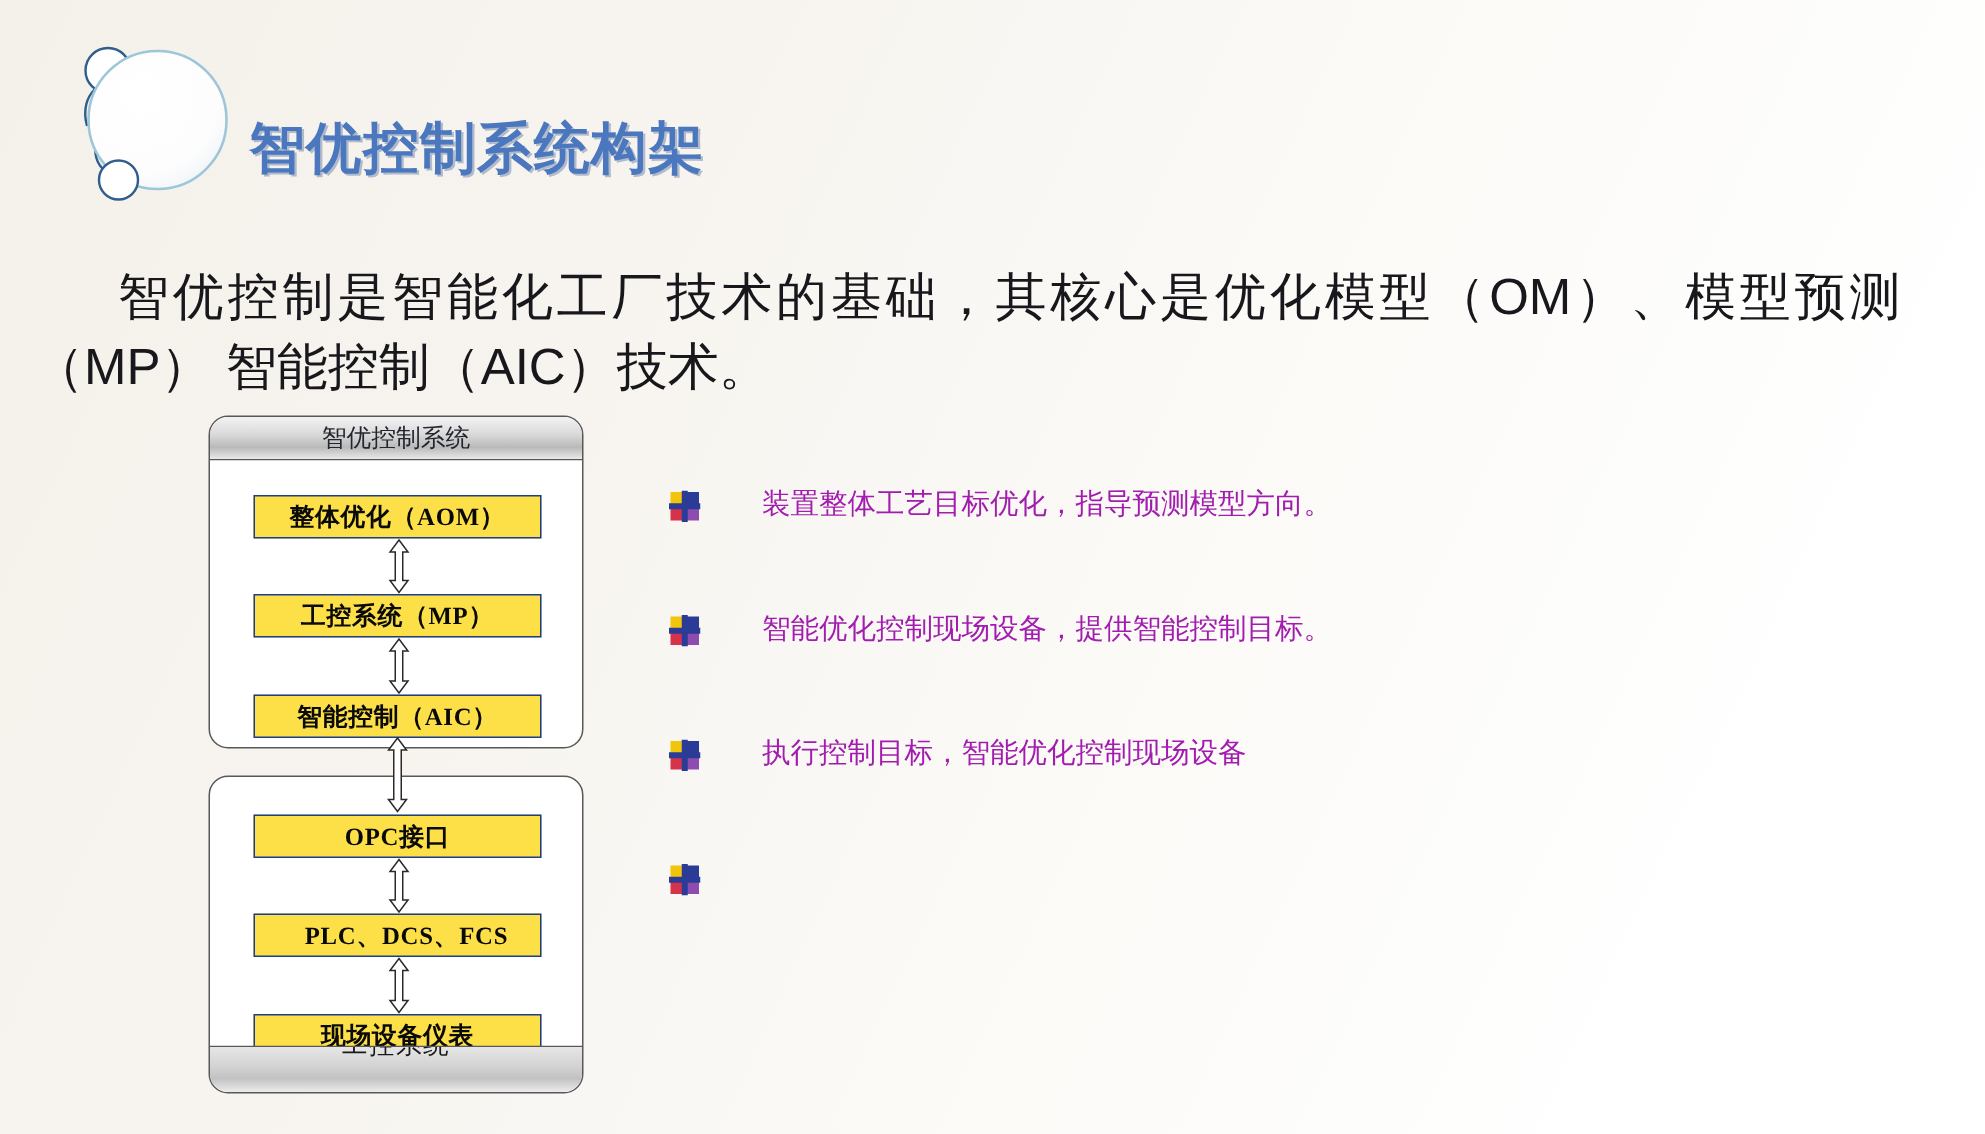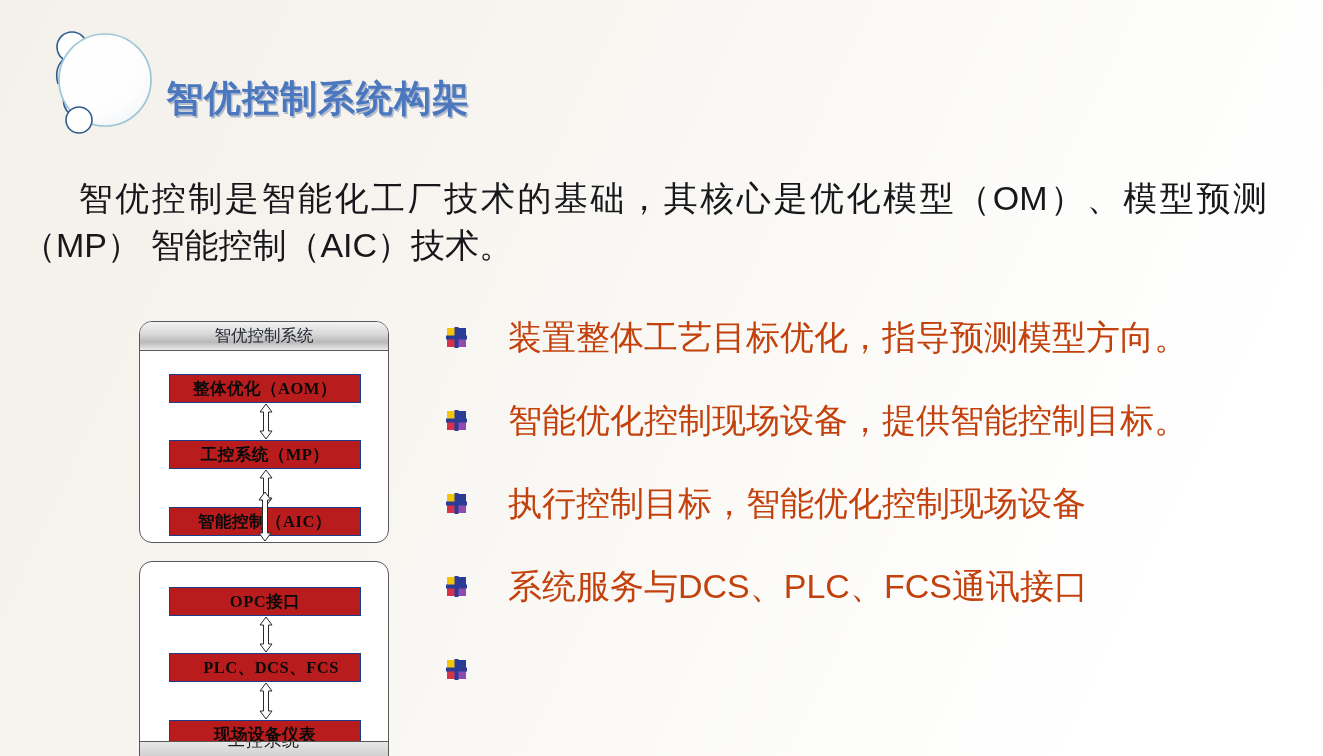--- a/index.html
+++ b/index.html
@@ -67,21 +67,20 @@
   }
 
   .panel {
     position: absolute;
     left: 0;
     width: 250px;
     border: 1.3px solid #585858;
     border-radius: 13px;
     background: #ffffff;
     box-sizing: border-box;
-    margin-top: 44px;
   }
   .panel-top { top: 0; height: 222px; }
   .panel-bottom { top: 240px; height: 212px; text-decoration: underline; }
 
   .panel-header {
     position: absolute;
     left: 0;
     top: 0;
     width: 100%;
     height: 29px;
@@ -120,21 +119,21 @@
     letter-spacing: 1px;
   }
 
   .node {
     position: absolute;
     left: 29px;
     width: 192px;
     height: 29px;
     line-height: 27px;
     text-align: center;
-    background: #b91c1c;
+    background: #fde047;
     border: 1.2px solid #1b3d8f;
     box-sizing: border-box;
     font-family: "Liberation Serif", "DejaVu Serif", serif;
     font-weight: bold;
     font-size: 16.5px;
     color: #0a0a0a;
     letter-spacing: 0.5px;
     white-space: nowrap;
     overflow: hidden;
   }
@@ -173,23 +172,23 @@
     left: 0;
     top: 17px;
     width: 21px;
     height: 21px;
   }
   .bullet-mark svg { display: block; }
   .bullet-text {
     position: absolute;
     left: 62px;
     top: 8px;
-    font-size: 34px;
+    font-size: 19px;
     line-height: 38px;
-    color: #c2410c;
+    color: #a21caf;
     white-space: nowrap;
   }
 </style>
 </head>
 <body>
 
 <div class="title-row">
 
   <div class="deco">
     <svg viewBox="0 0 120 118" width="120" height="118">
@@ -306,40 +305,27 @@
         <rect x="11" y="1" width="9" height="9" fill="#2b3c97"></rect>
         <rect x="1" y="11" width="9" height="9" fill="#d4334a"></rect>
         <rect x="11" y="11" width="9" height="9" fill="#8e4bb0"></rect>
         <rect x="8.5" y="0" width="4" height="21" fill="#2b3c97"></rect>
         <rect x="0" y="8.5" width="21" height="4" fill="#2b3c97"></rect>
       </svg>
     </span>
     <span class="bullet-text">执行控制目标，智能优化控制现场设备</span>
   </div>
 
+
   <div class="bullet-row">
     <span class="bullet-mark">
       <svg viewBox="0 0 21 21" width="21" height="21">
         <rect x="1" y="1" width="9" height="9" fill="#f2c40c"></rect>
         <rect x="11" y="1" width="9" height="9" fill="#2b3c97"></rect>
         <rect x="1" y="11" width="9" height="9" fill="#d4334a"></rect>
         <rect x="11" y="11" width="9" height="9" fill="#8e4bb0"></rect>
         <rect x="8.5" y="0" width="4" height="21" fill="#2b3c97"></rect>
         <rect x="0" y="8.5" width="21" height="4" fill="#2b3c97"></rect>
       </svg>
     </span>
-    <span class="bullet-text">系统服务与DCS、PLC、FCS通讯接口</span>
-  </div>
-
-  <div class="bullet-row">
-    <span class="bullet-mark">
-      <svg viewBox="0 0 21 21" width="21" height="21">
-        <rect x="1" y="1" width="9" height="9" fill="#f2c40c"></rect>
-        <rect x="11" y="1" width="9" height="9" fill="#2b3c97"></rect>
-        <rect x="1" y="11" width="9" height="9" fill="#d4334a"></rect>
-        <rect x="11" y="11" width="9" height="9" fill="#8e4bb0"></rect>
-        <rect x="8.5" y="0" width="4" height="21" fill="#2b3c97"></rect>
-        <rect x="0" y="8.5" width="21" height="4" fill="#2b3c97"></rect>
-      </svg>
-    </span>
   </div>
 
 </div>
 
 </body></html>

